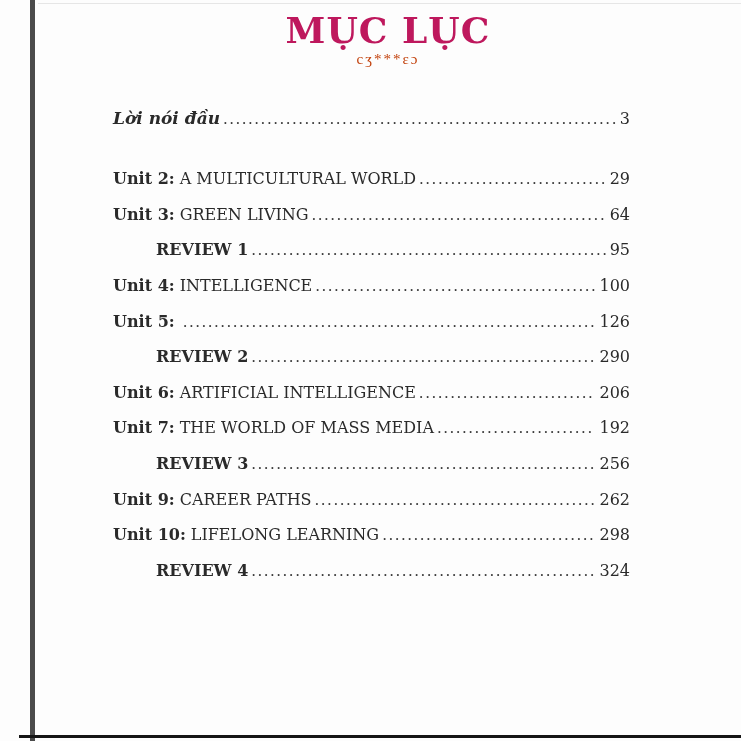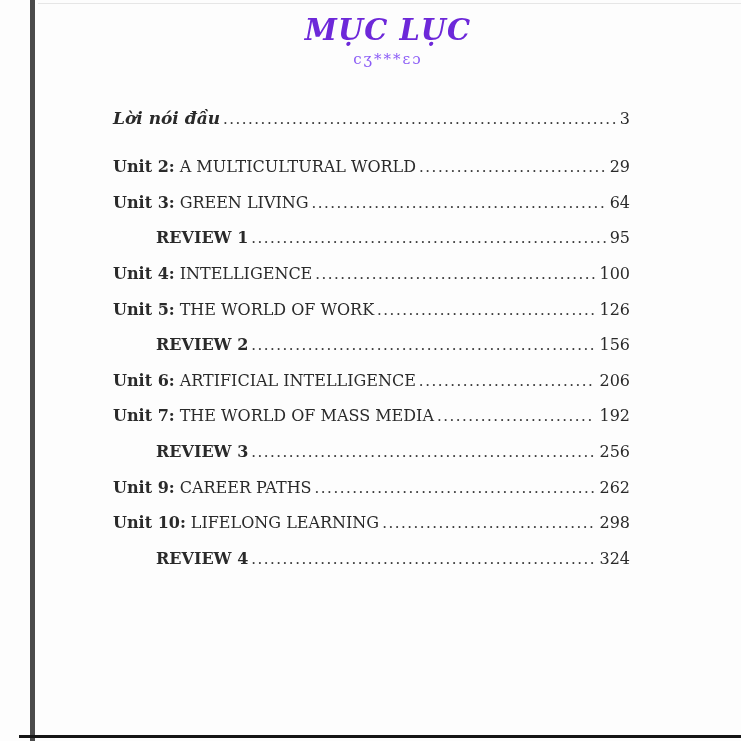--- a/index.html
+++ b/index.html
@@ -37,49 +37,49 @@
   .page-inner {
     position: absolute;
     left: 35px; top: 0;
     width: 706px;
   }
   .header {
     text-align: center;
     padding-top: 12px;
   }
   .page-title {
-    font-size: 29px;
+    font-size: 36px;
     font-weight: bold;
     letter-spacing: 1px;
-    color: #6d28d9;
+    color: #be185d;
     line-height: 36px;
-    font-style: italic;
   }
   .ornament {
     font-size: 15px;
     letter-spacing: 2px;
-    color: #8b5cf6;
+    color: #c2410c;
     line-height: 20px;
     margin-top: 1px;
+    font-family: Liberation Serif, serif;
   }
   .toc-list {
     margin-top: 36px;
     margin-left: 78px;
     width: 517px;
     font-size: 16px;
   }
   .row {
     display: flex;
     align-items: center;
     height: 35.6px;
     white-space: nowrap;
   }
   .row.preface {
     height: 26px;
-    margin-bottom: 18px;
+    margin-bottom: 30px;
   }
   .preface .title-text {
     font-weight: 700;
     font-style: italic;
     font-size: 17px;
   }
   .row.review {
     padding-left: 43px;
   }
   .review .title-text {
@@ -146,29 +146,28 @@
     <span class="page-num">95</span>
   </div>
       <div class="row unit">
     <span class="prefix">Unit 4:</span>
     <span class="title-text">INTELLIGENCE</span>
     <span class="leader"></span>
     <span class="page-num">100</span>
   </div>
       <div class="row unit">
     <span class="prefix">Unit 5:</span>
-    <span class="title-text">THE WORLD OF WORK</span>
     <span class="leader"></span>
     <span class="page-num">126</span>
   </div>
       <div class="row review">
 
     <span class="title-text">REVIEW 2</span>
     <span class="leader"></span>
-    <span class="page-num">156</span>
+    <span class="page-num">290</span>
   </div>
       <div class="row unit">
     <span class="prefix">Unit 6:</span>
     <span class="title-text">ARTIFICIAL INTELLIGENCE</span>
     <span class="leader"></span>
     <span class="page-num">206</span>
   </div>
       <div class="row unit">
     <span class="prefix">Unit 7:</span>
     <span class="title-text">THE WORLD OF MASS MEDIA</span>

